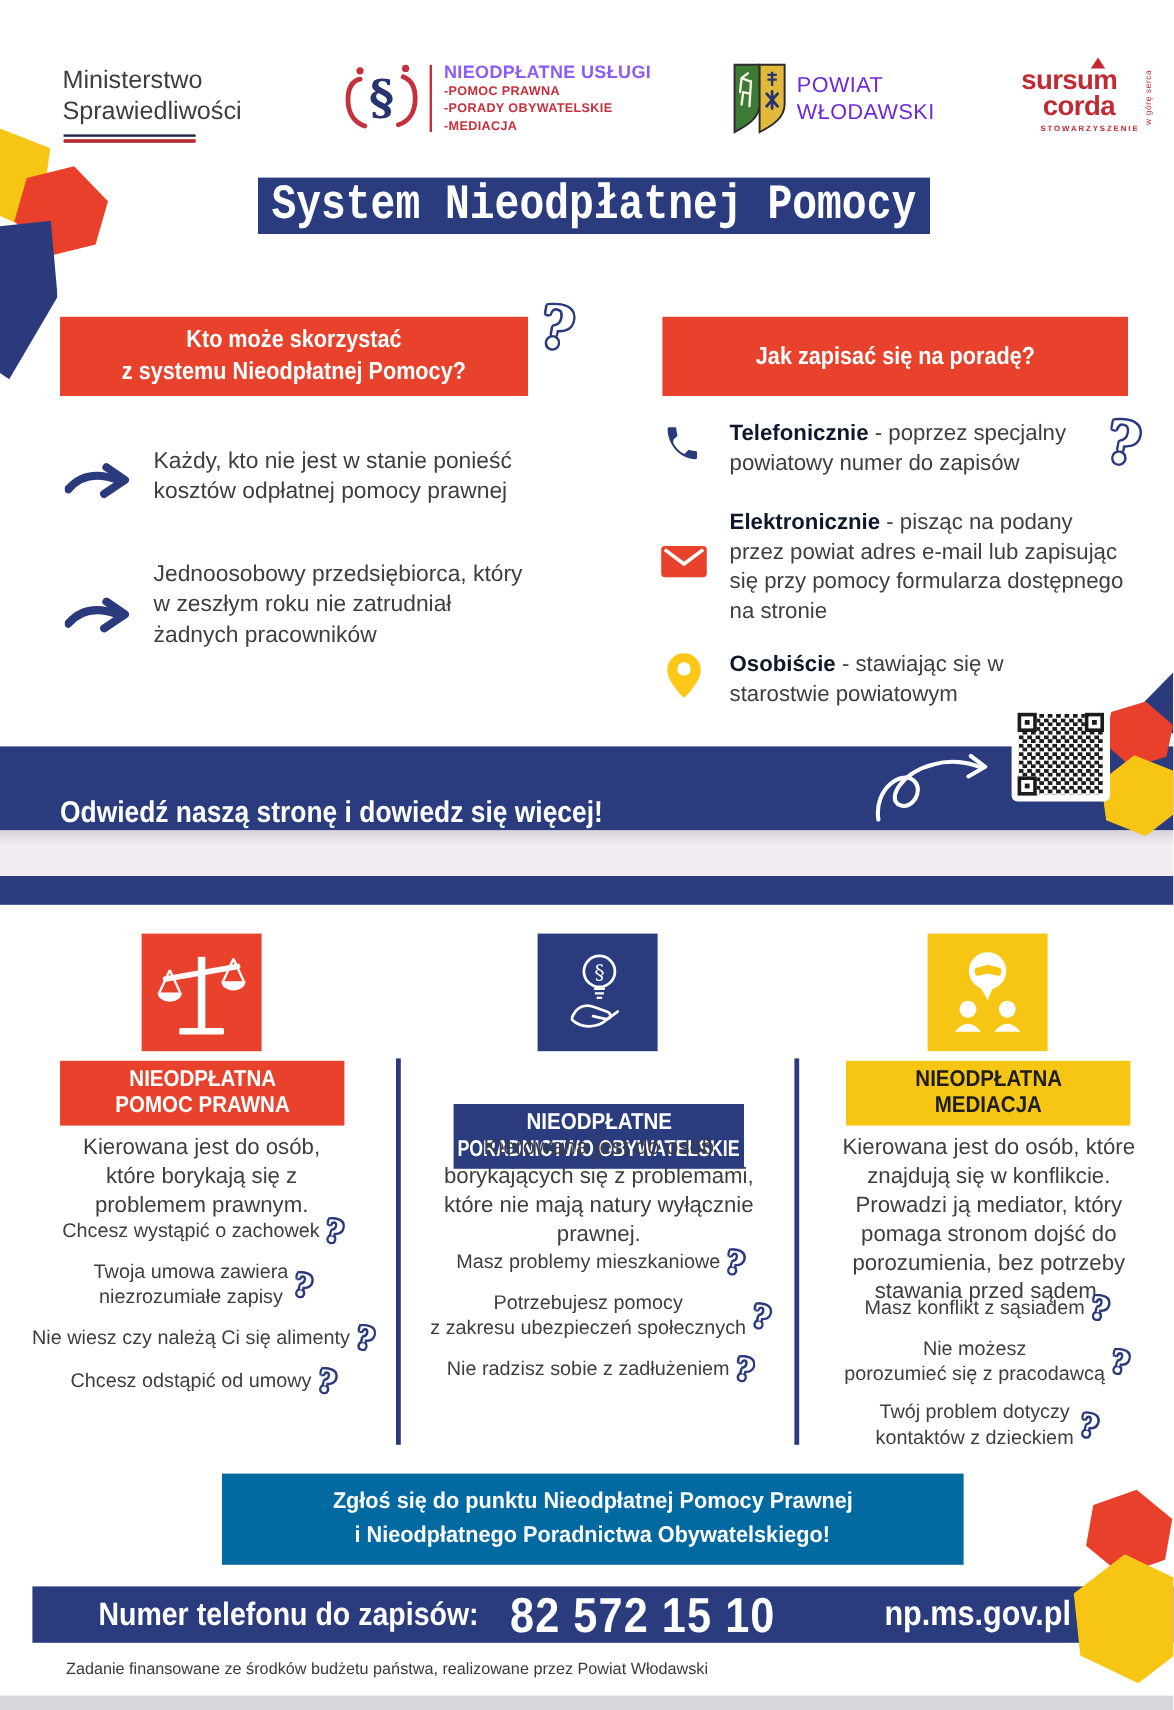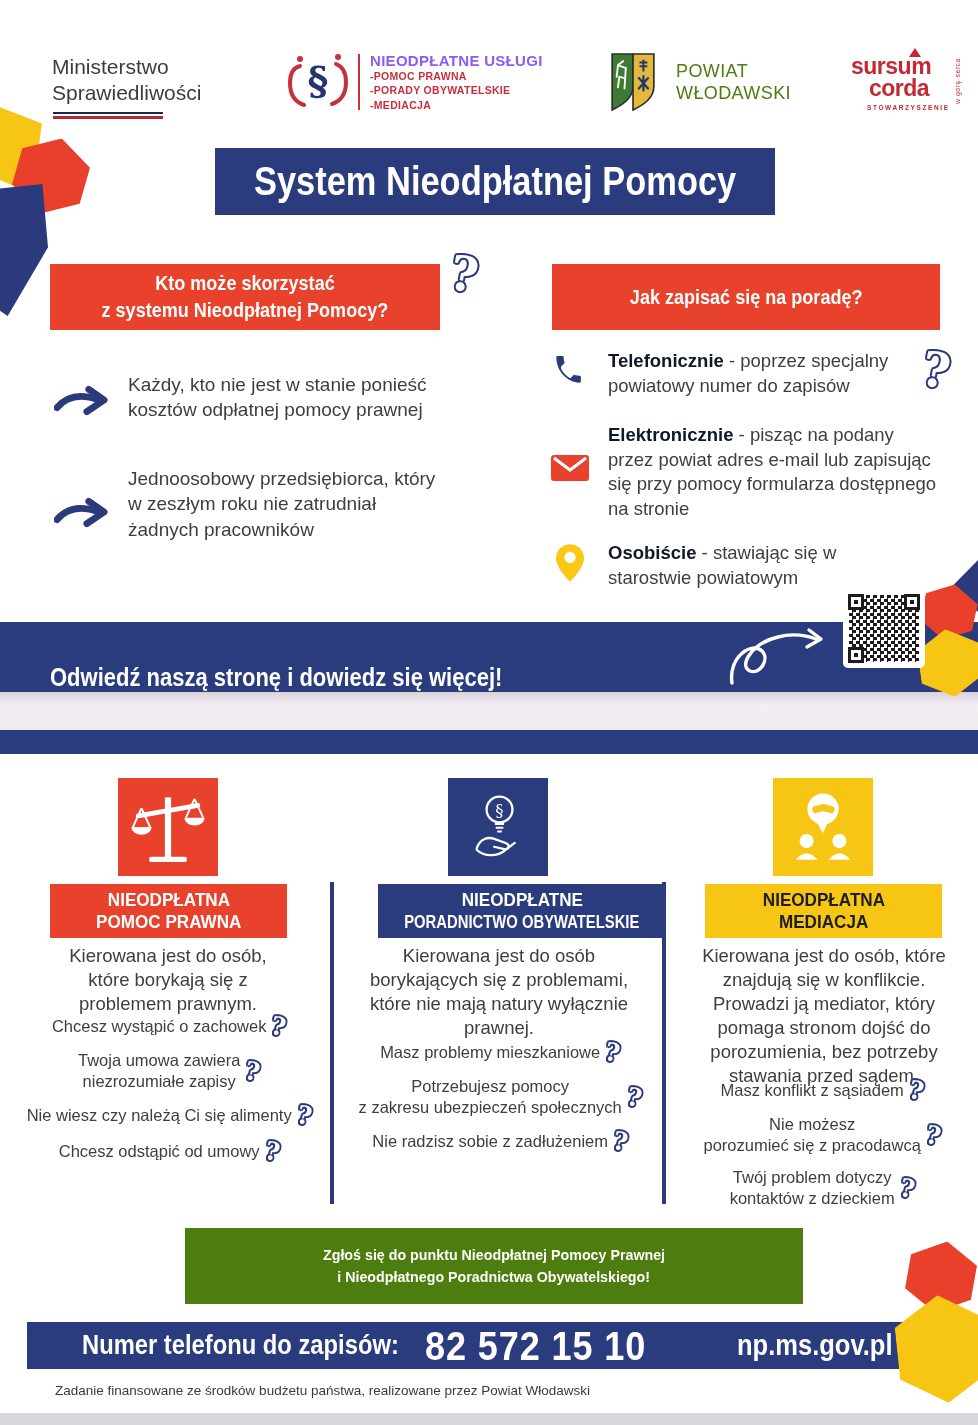--- a/index.html
+++ b/index.html
@@ -15,37 +15,37 @@
   .ministry-rule { left:53px; top:112px; width:110px; }
   .ministry-rule .l1 { height:2px; background:#1d2445; margin-bottom:2px; }
   .ministry-rule .l2 { height:3px; background:#b8292f; }
 
   .svc-logo { left:286px; top:50px; display:flex; align-items:center; }
   .svc-divider { width:2px; height:56px; background:#c5303c; margin:0 10px 0 8px; }
   .svc-title { color:#8b5cf6; font-weight:bold; font-size:15px; letter-spacing:0.3px; }
   .svc-item { color:#c5303c; font-weight:bold; font-size:10.5px; line-height:1.35; letter-spacing:0.3px; }
 
   .powiat { left:610px; top:52px; display:flex; align-items:center; }
-  .powiat-name { margin-left:20px; font-size:18px; color:#4d7c0f; line-height:1.25; letter-spacing:0.4px; }
+  .powiat-name { margin-left:8px; font-size:18px; color:#6d28d9; line-height:1.25; letter-spacing:0.4px; }
 
   .sursum { left:851px; top:56px; width:100px; color:#c22a33; }
   .sursum .s1 { font-weight:bold; font-size:23px; line-height:0.95; letter-spacing:-0.5px; }
   .sursum .s2 { font-weight:bold; font-size:23px; line-height:0.95; letter-spacing:-0.5px; margin-left:18px; }
   .sursum .caret { position:absolute; left:58px; top:-8px; width:0; height:0; border-left:6px solid transparent; border-right:6px solid transparent; border-bottom:9px solid #c22a33; }
   .sursum .sub { font-size:6.5px; letter-spacing:1.6px; margin-top:4px; margin-left:16px; font-weight:bold; }
   .sursum .side { position:absolute; right:-10px; top:2px; font-size:7px; writing-mode:vertical-rl; transform:rotate(180deg); letter-spacing:0.5px; }
 
   
   .deco-yellow-tl { left:-8px; top:106px; width:50px; height:88px; background:#f7c514; clip-path:polygon(10% 0, 100% 20%, 80% 100%, 0 80%); }
   .deco-red-hex-tl { left:11px; top:137px; width:80px; height:78px; background:#e8402b; clip-path:polygon(50% 0, 94% 26%, 94% 74%, 50% 100%, 6% 74%, 6% 26%); transform:rotate(16deg); }
   .deco-blue-tl { left:-8px; top:184px; width:56px; height:132px; background:#2b3a7c; clip-path:polygon(0 4%, 90% 0, 100% 48%, 28% 100%, 0 92%); }
   .deco-navy-wedge-tr { right:0; top:560px; width:28px; height:52px; background:#2b3a7c; clip-path:polygon(100% 0, 100% 100%, 0 55%); }
 
   
-  .title-banner { left:215px; top:148px; width:560px; height:67px; background:#2b3c7e; display:flex; align-items:center; justify-content:center; }
+  .title-banner { left:215px; top:148px; width:560px; height:47px; background:#2b3c7e; display:flex; align-items:center; justify-content:center;font-family:Liberation Mono, monospace; }
   .title-banner span { color:#fff; font-weight:bold; font-size:41px; letter-spacing:0px; transform:scaleX(0.84); white-space:nowrap; }
 
   
   .red-box { background:#e8422c; color:#fff; font-weight:bold; display:flex; flex-direction:column; align-items:center; justify-content:center; text-align:center; }
   .who-box { left:50px; top:264px; width:390px; height:66px; font-size:20.5px; line-height:1.3; }
   .how-box { left:552px; top:264px; width:388px; height:66px; font-size:20.5px; }
 
   
   .qmark, .qmark-lg { display:inline-block; font-family:"DejaVu Serif", serif; font-weight:bold; color:#ffffff;
     text-shadow:-2px 0 #2b3a7c, 2px 0 #2b3a7c, 0 -2px #2b3a7c, 0 2px #2b3a7c, -1.5px -1.5px #2b3a7c, 1.5px 1.5px #2b3a7c, -1.5px 1.5px #2b3a7c, 1.5px -1.5px #2b3a7c; }
@@ -84,21 +84,21 @@
   .col-hdr { top:884px; height:54px; display:flex; flex-direction:column; align-items:center; justify-content:center; font-weight:bold; color:#fff; font-size:19px; line-height:1.18; text-align:center; }
   .col-hdr .ln { transform:scaleX(0.9); white-space:nowrap; }
   .col-hdr .ln.tight { transform:scaleX(0.78); }
   .col-desc { font-size:18.5px; color:#3e3e3e; line-height:1.3; text-align:center; }
   .divider-v { width:4px; background:#2b3a7c; top:882px; height:322px; }
   .q-list { display:flex; flex-direction:column; align-items:center; }
   .q { display:flex; align-items:center; justify-content:center; margin-bottom:11px; }
   .q-lines { text-align:center; font-size:16.5px; color:#3e3e3e; line-height:1.28; }
 
   
-  .cta-box { left:185px; top:1228px; width:618px; height:76px; background:#4d7c0f; display:flex; flex-direction:column; align-items:center; justify-content:center; color:#fff; font-weight:bold; font-size:15px; line-height:1.45; text-align:center; }
+  .cta-box { left:185px; top:1228px; width:618px; height:76px; background:#0369a1; display:flex; flex-direction:column; align-items:center; justify-content:center; color:#fff; font-weight:bold; font-size:19px; line-height:1.45; text-align:center; }
   .deco-red-hex-b { left:903px; top:1241px; width:76px; height:72px; background:#e8402b; clip-path:polygon(50% 0, 94% 26%, 94% 74%, 50% 100%, 6% 74%, 6% 26%); transform:rotate(10deg); z-index:3; }
   .deco-yellow-hex-b { left:891px; top:1295px; width:104px; height:108px; background:#f7c514; clip-path:polygon(50% 0, 94% 26%, 94% 74%, 50% 100%, 6% 74%, 6% 26%); transform:rotate(-6deg); z-index:4; }
   .phone-banner { left:0; top:1322px; width:978px; height:47px; background:#2b3c7e; z-index:2;margin-left:27px; }
   .phone-banner .label { position:absolute; left:55px; top:8px; color:#fff; font-weight:bold; font-size:27px; transform-origin:left center; }
   .phone-banner .number { position:absolute; left:398px; top:1px; color:#fff; font-weight:bold; font-size:41px; letter-spacing:1px; transform-origin:left center; }
   .phone-banner .site { position:absolute; left:710px; top:7px; color:#fff; font-weight:bold; font-size:29px; transform-origin:left center; }
   .footer-note { left:55px; top:1383px; font-size:13.5px; color:#3a3a3a; }
   .bottom-strip { left:0; top:1413px; width:978px; height:12px; background:#d9d6db; }
 </style>
 </head>
@@ -262,21 +262,21 @@
     </svg>
   </div>
 
   <div class="abs divider-v" style="left:330px;"></div>
   <div class="abs divider-v" style="left:662px;"></div>
 
   <div class="abs col-hdr" style="left:50px; width:237px; background:#e8422c;">
     <span class="ln">NIEODPŁATNA</span>
     <span class="ln">POMOC PRAWNA</span>
   </div>
-  <div class="abs col-hdr" style="left:378px; width:288px; background:#2b3c7e;">
+  <div class="abs col-hdr" style="left:378px; width:242px; background:#2b3c7e;margin-top:36px;">
     <span class="ln">NIEODPŁATNE</span>
     <span class="ln tight">PORADNICTWO OBYWATELSKIE</span>
   </div>
   <div class="abs col-hdr" style="left:705px; width:237px; background:#f7c514; color:#1d1d1d;">
     <span class="ln">NIEODPŁATNA</span>
     <span class="ln">MEDIACJA</span>
   </div>
 
   <div class="abs col-desc" style="left:48px; top:944px; width:240px;">Kierowana jest do osób, które borykają się z problemem prawnym.</div>
   <div class="abs col-desc" style="left:360px; top:944px; width:278px;">Kierowana jest do osób borykających się z problemami, które nie mają natury wyłącznie prawnej.</div>

